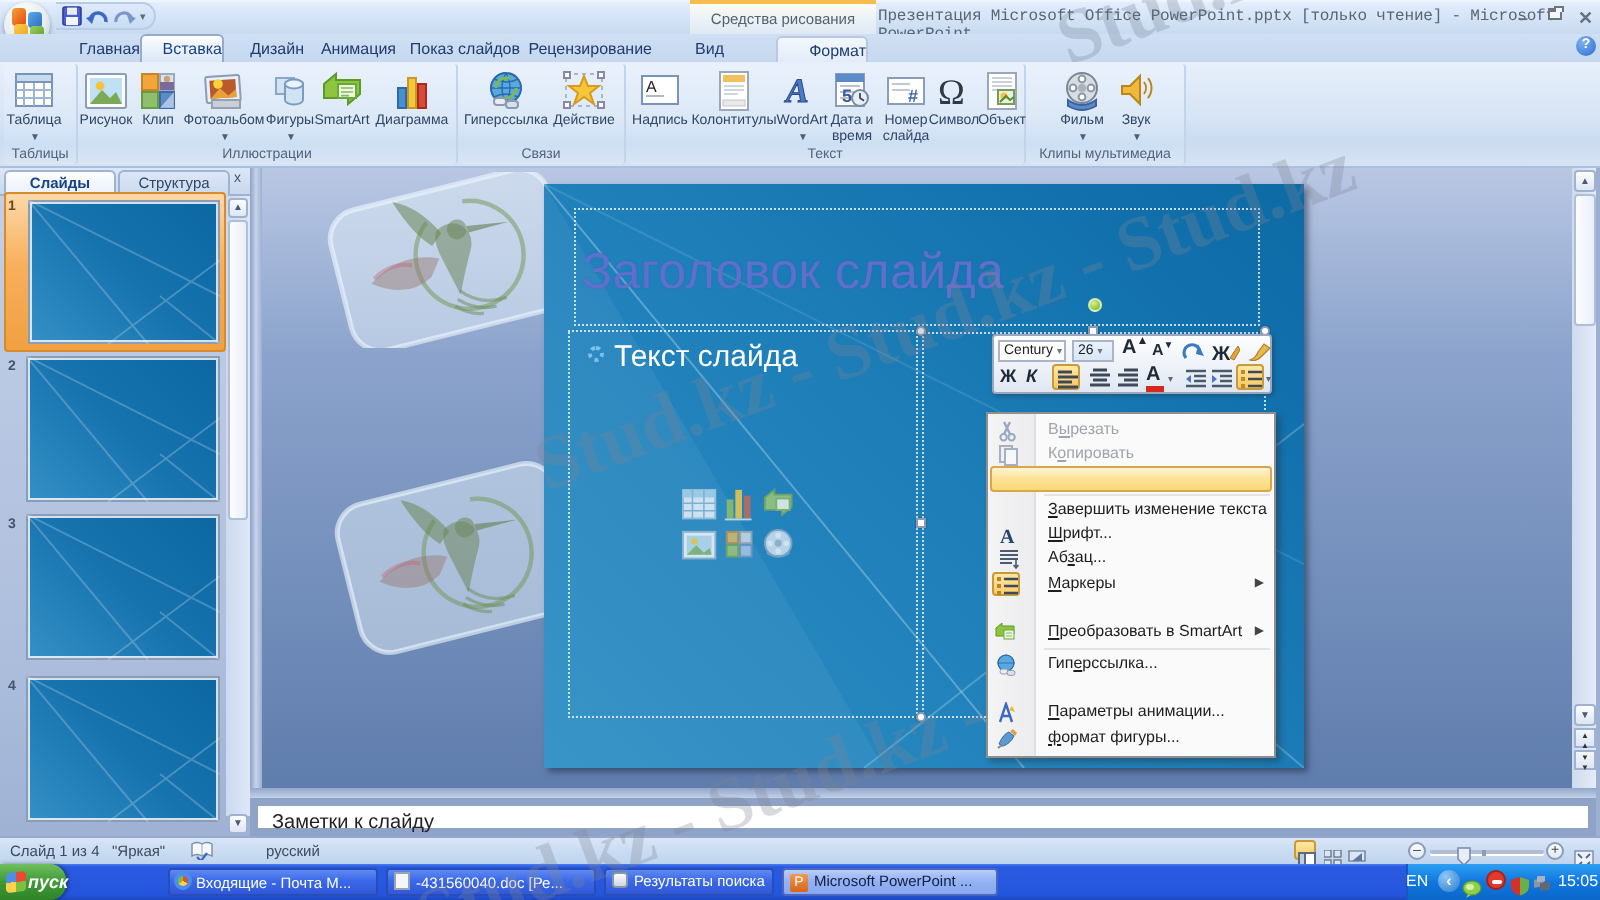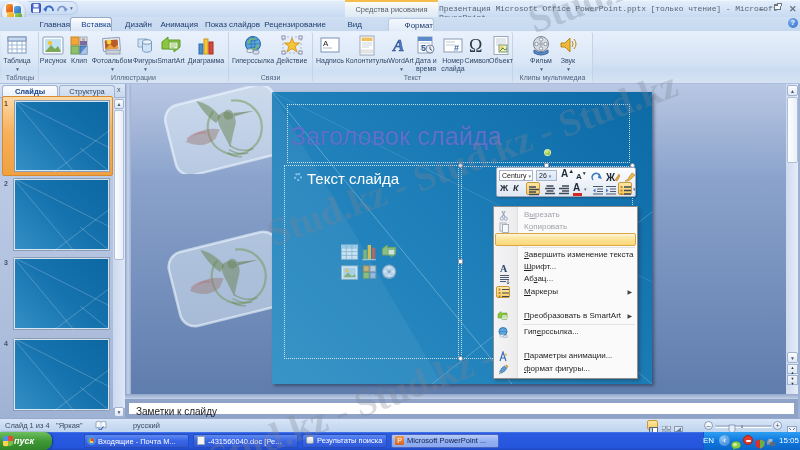--- a/index.html
+++ b/index.html
@@ -37,21 +37,21 @@
 #vscroll{left:786px;top:84px;width:12px;height:313px;background:linear-gradient(90deg,#cfdaee,#e4ecf8);}
 #redge{left:798px;top:84px;width:2px;height:334px;background:#9db0d2;}
 
 #slide{left:272px;top:92px;width:380px;height:292px;background:linear-gradient(45deg,#2f8fc4,#1f80ba 45%,#0f6ea9 90%,#0d6aa5);box-shadow:2px 2px 3px rgba(30,45,70,.55);}
 .ph{border:1px dotted rgba(240,246,252,.8);}
 #notes{left:125px;top:399px;width:673px;height:19px;background:#fff;border:4px solid #a21caf;border-color:#8fa3c8;font-size:10px;color:#222;line-height:17px;padding-left:7px;}
 
 #status{left:0;top:418px;width:800px;height:14px;background:linear-gradient(#d9e6f8,#cadcf2 50%,#bfd4ee);border-top:1px solid #95a9cc;font-size:7.5px;color:#3c4a5e;}
 
 #taskbar{left:0;top:432px;width:800px;height:18px;background:linear-gradient(#4b7df0,#2a5ae0 8%,#2456dd 85%,#1d47c0);}
-#startbtn{left:0;top:432px;width:52px;height:18px;background:linear-gradient(#6fbf5e,#3f9a36 50%,#2f8428);border-radius:0 8px 8px 0;box-shadow:1px 0 2px rgba(0,0,0,.4);color:#fff;font-weight:bold;font-style:italic;font-size:9px;line-height:18px;padding-left:14px;}
+#startbtn{left:0;top:432px;width:33px;height:18px;background:linear-gradient(#6fbf5e,#3f9a36 50%,#2f8428);border-radius:0 8px 8px 0;box-shadow:1px 0 2px rgba(0,0,0,.4);color:#fff;font-weight:bold;font-style:italic;font-size:9px;line-height:18px;padding-left:14px;}
 .task{top:434px;height:14px;background:linear-gradient(#5f8af2,#3a68e8 45%,#3058d8);border:1px solid #274eb8;border-radius:2px;color:#fff;font-size:7.5px;line-height:12px;white-space:nowrap;overflow:hidden;margin-left:42px;}
 #tray{right:0;top:432px;width:97px;height:18px;background:linear-gradient(#2e9ff2,#0f77e0 50%,#0b66c8);border-left:1px solid #1a55c8;color:#fff;font-size:8px;line-height:18px;}
 
 .wm{font-family:"Liberation Serif",serif;font-weight:bold;color:rgba(125,133,150,.30);white-space:nowrap;transform:rotate(-20.5deg);transform-origin:0 100%;}
 </style></head>
 <body>
 <div id="scr">
 
 <div id="titlebar" class="abs"></div>
 <div id="ctxhdr" class="abs">Средства рисования</div>

